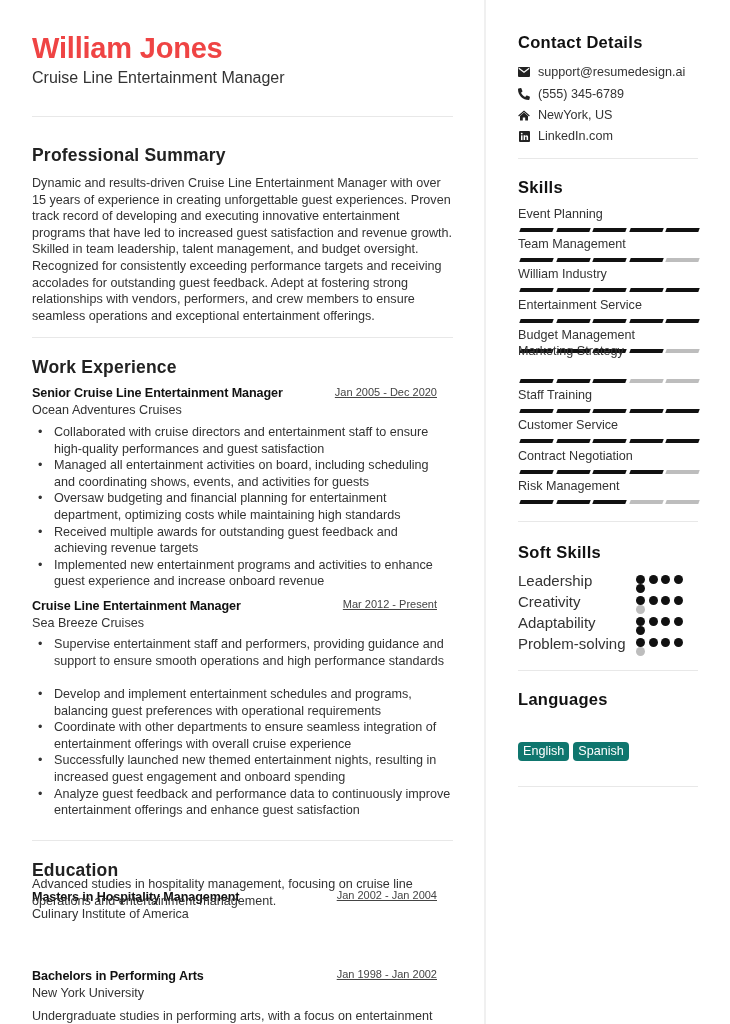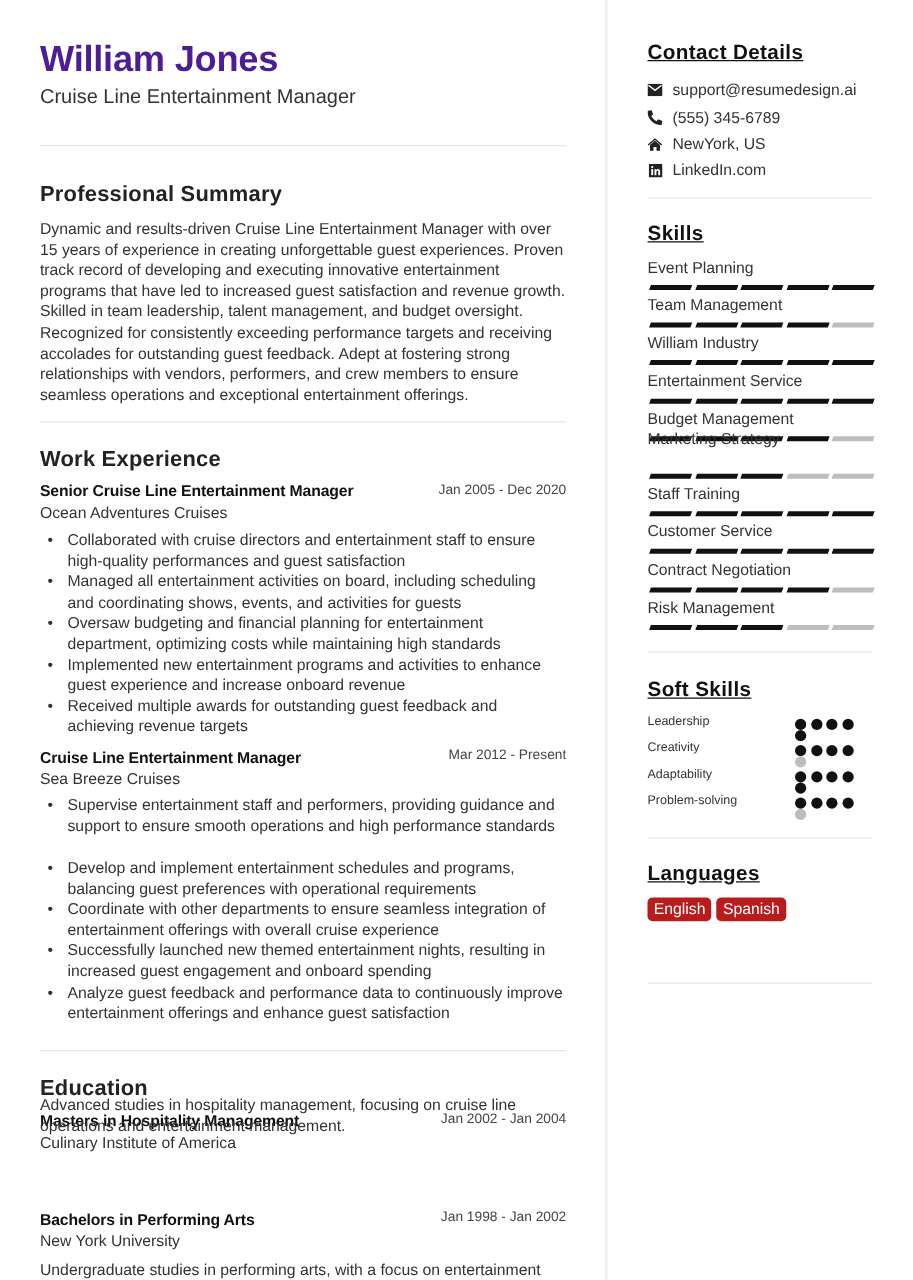--- a/index.html
+++ b/index.html
@@ -4,54 +4,54 @@
 <style>
   * { box-sizing: border-box; margin: 0; padding: 0; }
   html, body { width: 730px; height: 1024px; overflow: hidden; background: #ffffff; }
   body { font-family: "Liberation Sans", "DejaVu Sans", sans-serif; color: #333; position: relative; }
 
   .page { position: relative; width: 730px; height: 1024px; }
   .col-divider { position: absolute; left: 484px; top: 0; width: 2px; height: 1024px; background: #f0f0f0; }
 
   
   .left { position: absolute; left: 32px; top: 0; width: 421px; }
-  .name { position: absolute; top: 32px; left: 0; font-size: 29px; font-weight: 700; color: #4c1d95; letter-spacing: -0.2px; }
+  .name { position: absolute; top: 32px; left: 0; font-size: 29px; font-weight: 700; color: #ef4444; letter-spacing: -0.2px; }
   .job-title { position: absolute; top: 69px; left: 0; font-size: 16px; color: #333; }
   .hr { position: absolute; left: 0; width: 421px; height: 1px; background: #e8e8e8; }
 
   .section-title { position: absolute; left: 0; font-size: 17.5px; font-weight: 700; color: #222; letter-spacing: 0.2px; }
   .para { position: absolute; left: 0; width: 421px; font-size: 12.6px; line-height: 16.6px; color: #333; }
 
   .entry-title { position: absolute; left: 0; font-size: 12.6px; font-weight: 700; color: #111; letter-spacing: -0.1px; }
-  .entry-date { position: absolute; right: 0; font-size: 11px; color: #444; }
+  .entry-date { position: absolute; right: 16px; font-size: 11px; color: #444; text-decoration: underline; }
   .entry-org { position: absolute; left: 0; font-size: 12.6px; color: #333; }
   .bullets { position: absolute; left: 0; width: 421px; list-style: none; }
   .bullets li { position: relative; padding-left: 22px; font-size: 12.6px; line-height: 16.6px; color: #333; }
   .bullets li::before { content: "•"; position: absolute; left: 6px; top: 0; color: #333; }
 
   
   .right { position: absolute; left: 518px; top: 0; width: 180px; }
-  .r-title { position: absolute; left: 0; font-size: 16.5px; font-weight: 700; color: #111; letter-spacing: 0.3px; text-decoration: underline; }
+  .r-title { position: absolute; left: 0; font-size: 16.5px; font-weight: 700; color: #111; letter-spacing: 0.3px; }
   .r-hr { position: absolute; left: 0; width: 180px; height: 1px; background: #e8e8e8; }
   .contact-row { position: absolute; left: 0; height: 18px; display: flex; align-items: center; font-size: 12.6px; color: #333; }
   .contact-row .ic { width: 12px; height: 12px; margin-right: 8px; display: inline-flex; align-items: center; justify-content: center; }
   .contact-row svg { display: block; }
 
   .skill-label { position: absolute; left: 0; font-size: 12.6px; color: #333; }
   .skill-bars { position: absolute; left: 2px; display: flex; gap: 4px; }
   .skill-bars span { display: block; width: 32.5px; height: 4px; background: #111; transform: skewX(-20deg); }
   .skill-bars span.off { background: #bdbdbd; }
 
-  .soft-label { position: absolute; left: 0; font-size: 10px; color: #333; }
+  .soft-label { position: absolute; left: 0; font-size: 15px; color: #333; }
   .soft-dots { position: absolute; left: 118px; width: 50px; display: flex; flex-wrap: wrap; gap: 0 2px; }
   .soft-dots span { display: block; width: 9px; height: 9px; border-radius: 50%; background: #111; margin-right: 1.5px; }
   .soft-dots span.off { background: #bdbdbd; }
 
   .lang-wrap { position: absolute; left: 0; display: flex; gap: 4px; }
-  .lang-tag { background: #b91c1c; color: #fff; font-size: 12.6px; padding: 2px 5px 3px; border-radius: 4px; }
+  .lang-tag { background: #0f766e; color: #fff; font-size: 12.6px; padding: 2px 5px 3px; border-radius: 4px; margin-top: 24px; }
 </style>
 </head>
 <body>
 
 <div class="page">
   <div class="col-divider"></div>
 
   <div class="left">
     <div class="name">William Jones</div>
     <div class="job-title">Cruise Line Entertainment Manager</div>
@@ -63,22 +63,22 @@
 
     <div class="section-title" style="top:357px">Work Experience</div>
 
     <div class="entry-title" style="top:386px">Senior Cruise Line Entertainment Manager</div>
     <div class="entry-date" style="top:386px">Jan 2005 - Dec 2020</div>
     <div class="entry-org" style="top:403px">Ocean Adventures Cruises</div>
     <ul class="bullets" style="top:424px">
       <li>Collaborated with cruise directors and entertainment staff to ensure high-quality performances and guest satisfaction</li>
       <li>Managed all entertainment activities on board, including scheduling and coordinating shows, events, and activities for guests</li>
       <li>Oversaw budgeting and financial planning for entertainment department, optimizing costs while maintaining high standards</li>
+      <li>Received multiple awards for outstanding guest feedback and achieving revenue targets</li>
       <li>Implemented new entertainment programs and activities to enhance guest experience and increase onboard revenue</li>
-      <li>Received multiple awards for outstanding guest feedback and achieving revenue targets</li>
     </ul>
 
     <div class="entry-title" style="top:599px">Cruise Line Entertainment Manager</div>
     <div class="entry-date" style="top:598px">Mar 2012 - Present</div>
     <div class="entry-org" style="top:616px">Sea Breeze Cruises</div>
     <ul class="bullets" style="top:636px">
       <li>Supervise entertainment staff and performers, providing guidance and support to ensure smooth operations and high performance standards</li>
     </ul>
     <ul class="bullets" style="top:686px">
       <li>Develop and implement entertainment schedules and programs, balancing guest preferences with operational requirements</li>

